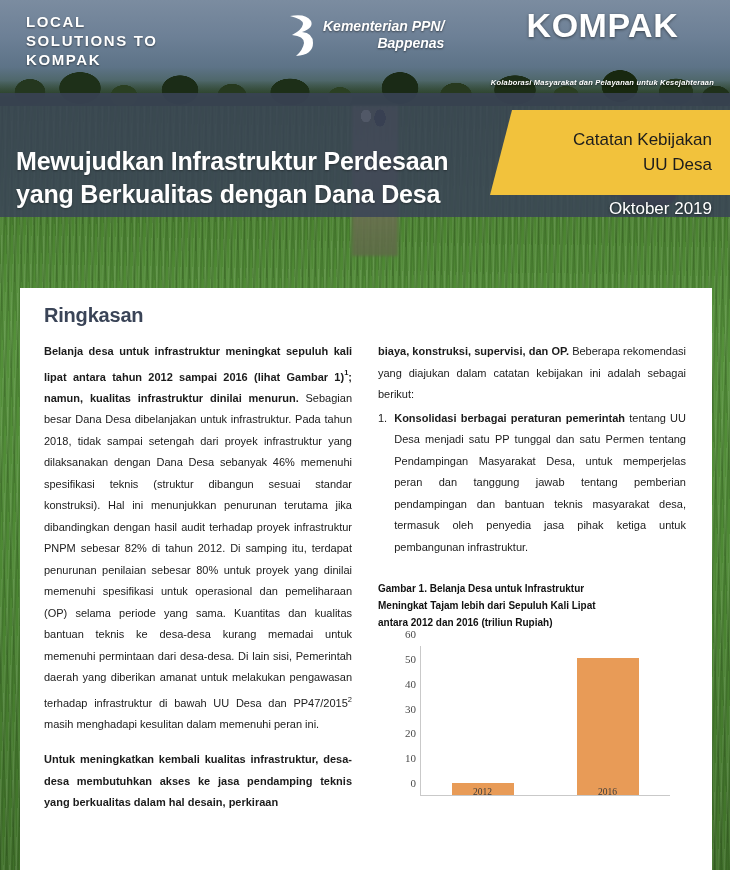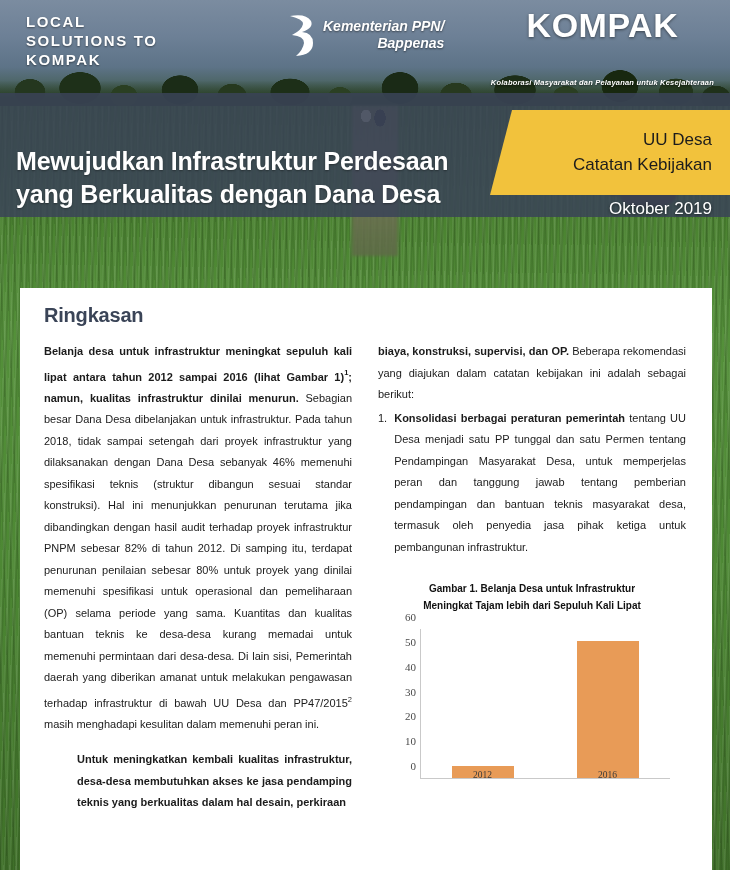--- a/index.html
+++ b/index.html
@@ -229,41 +229,41 @@
   .col { width: 316px; }
 
   .body-text {
     font-size: 11px;
     line-height: 21.5px;
     color: #1b1b1b;
     text-align: justify;
   }
   .body-text.lead { font-weight: 700; }
   .body-text b { font-weight: 700; }
-  .body-text + .body-text { margin-top: 14px; margin-left: 33px; }
+  .body-text + .body-text { margin-top: 14px; }
   sup { font-size: 7.5px; vertical-align: super; }
 
   .rec-list { margin-top: 2px; }
   .rec-item {
     display: flex;
     gap: 7px;
     font-size: 11px;
     line-height: 21.5px;
     color: #1b1b1b;
     text-align: justify;
   }
   .rec-num { flex: 0 0 auto; }
   .rec-body { flex: 1 1 auto; }
 
   
   .figure {
     margin-top: 22px;
   }
   .figure-caption {
-    text-align: center;
+    text-align: left;
     font-size: 10px;
     font-weight: 700;
     line-height: 17px;
     color: #111;
     margin-bottom: 9px;
   }
   .chart {
     position: relative;
     width: 300px;
     height: 188px;
@@ -354,22 +354,22 @@
       <div class="kompak-sub2">Kemitraan Pemerintah Australia - Indonesia</div>
     </div>
   </div>
 
   <div class="title-banner">
     <div class="doc-title">Mewujudkan Infrastruktur Perdesaan yang Berkualitas dengan Dana Desa</div>
   </div>
 
   <div class="badge">
     <div class="badge-text">
+      <div>Catatan Kebijakan</div>
       <div>UU Desa</div>
-      <div>Catatan Kebijakan</div>
     </div>
   </div>
 
   <div class="issue-date">Oktober 2019</div>
 
   <div class="content-panel">
 
     <div class="section-title">Ringkasan</div>
 
     <div class="columns">
@@ -389,20 +389,21 @@
           <div class="rec-item">
             <span class="rec-num">1.</span>
             <span class="rec-body"><b>Konsolidasi berbagai peraturan pemerintah</b><span> tentang UU Desa menjadi satu PP tunggal dan satu Permen tentang Pendampingan Masyarakat Desa, untuk memperjelas peran dan tanggung jawab tentang pemberian pendampingan dan bantuan teknis masyarakat desa, termasuk oleh penyedia jasa pihak ketiga untuk pembangunan infrastruktur.</span></span>
           </div>
         </div>
 
         <div class="figure">
           <div class="figure-caption">
             <div>Gambar 1. Belanja Desa untuk Infrastruktur</div>
             <div>Meningkat Tajam lebih dari Sepuluh Kali Lipat</div>
+            <div>antara 2012 dan 2016 (triliun Rupiah)</div>
           </div>
 
           <div class="chart">
             <div class="plot" id="plot">
               <div class="bars" id="bars">
                   <div class="bar-wrap">
                     <div class="bar" style="height: 8.33333%; background: rgb(232, 155, 87);"></div>
                   </div>
                   <div class="bar-wrap">
                     <div class="bar" style="height: 91.6667%; background: rgb(232, 155, 87);"></div>

